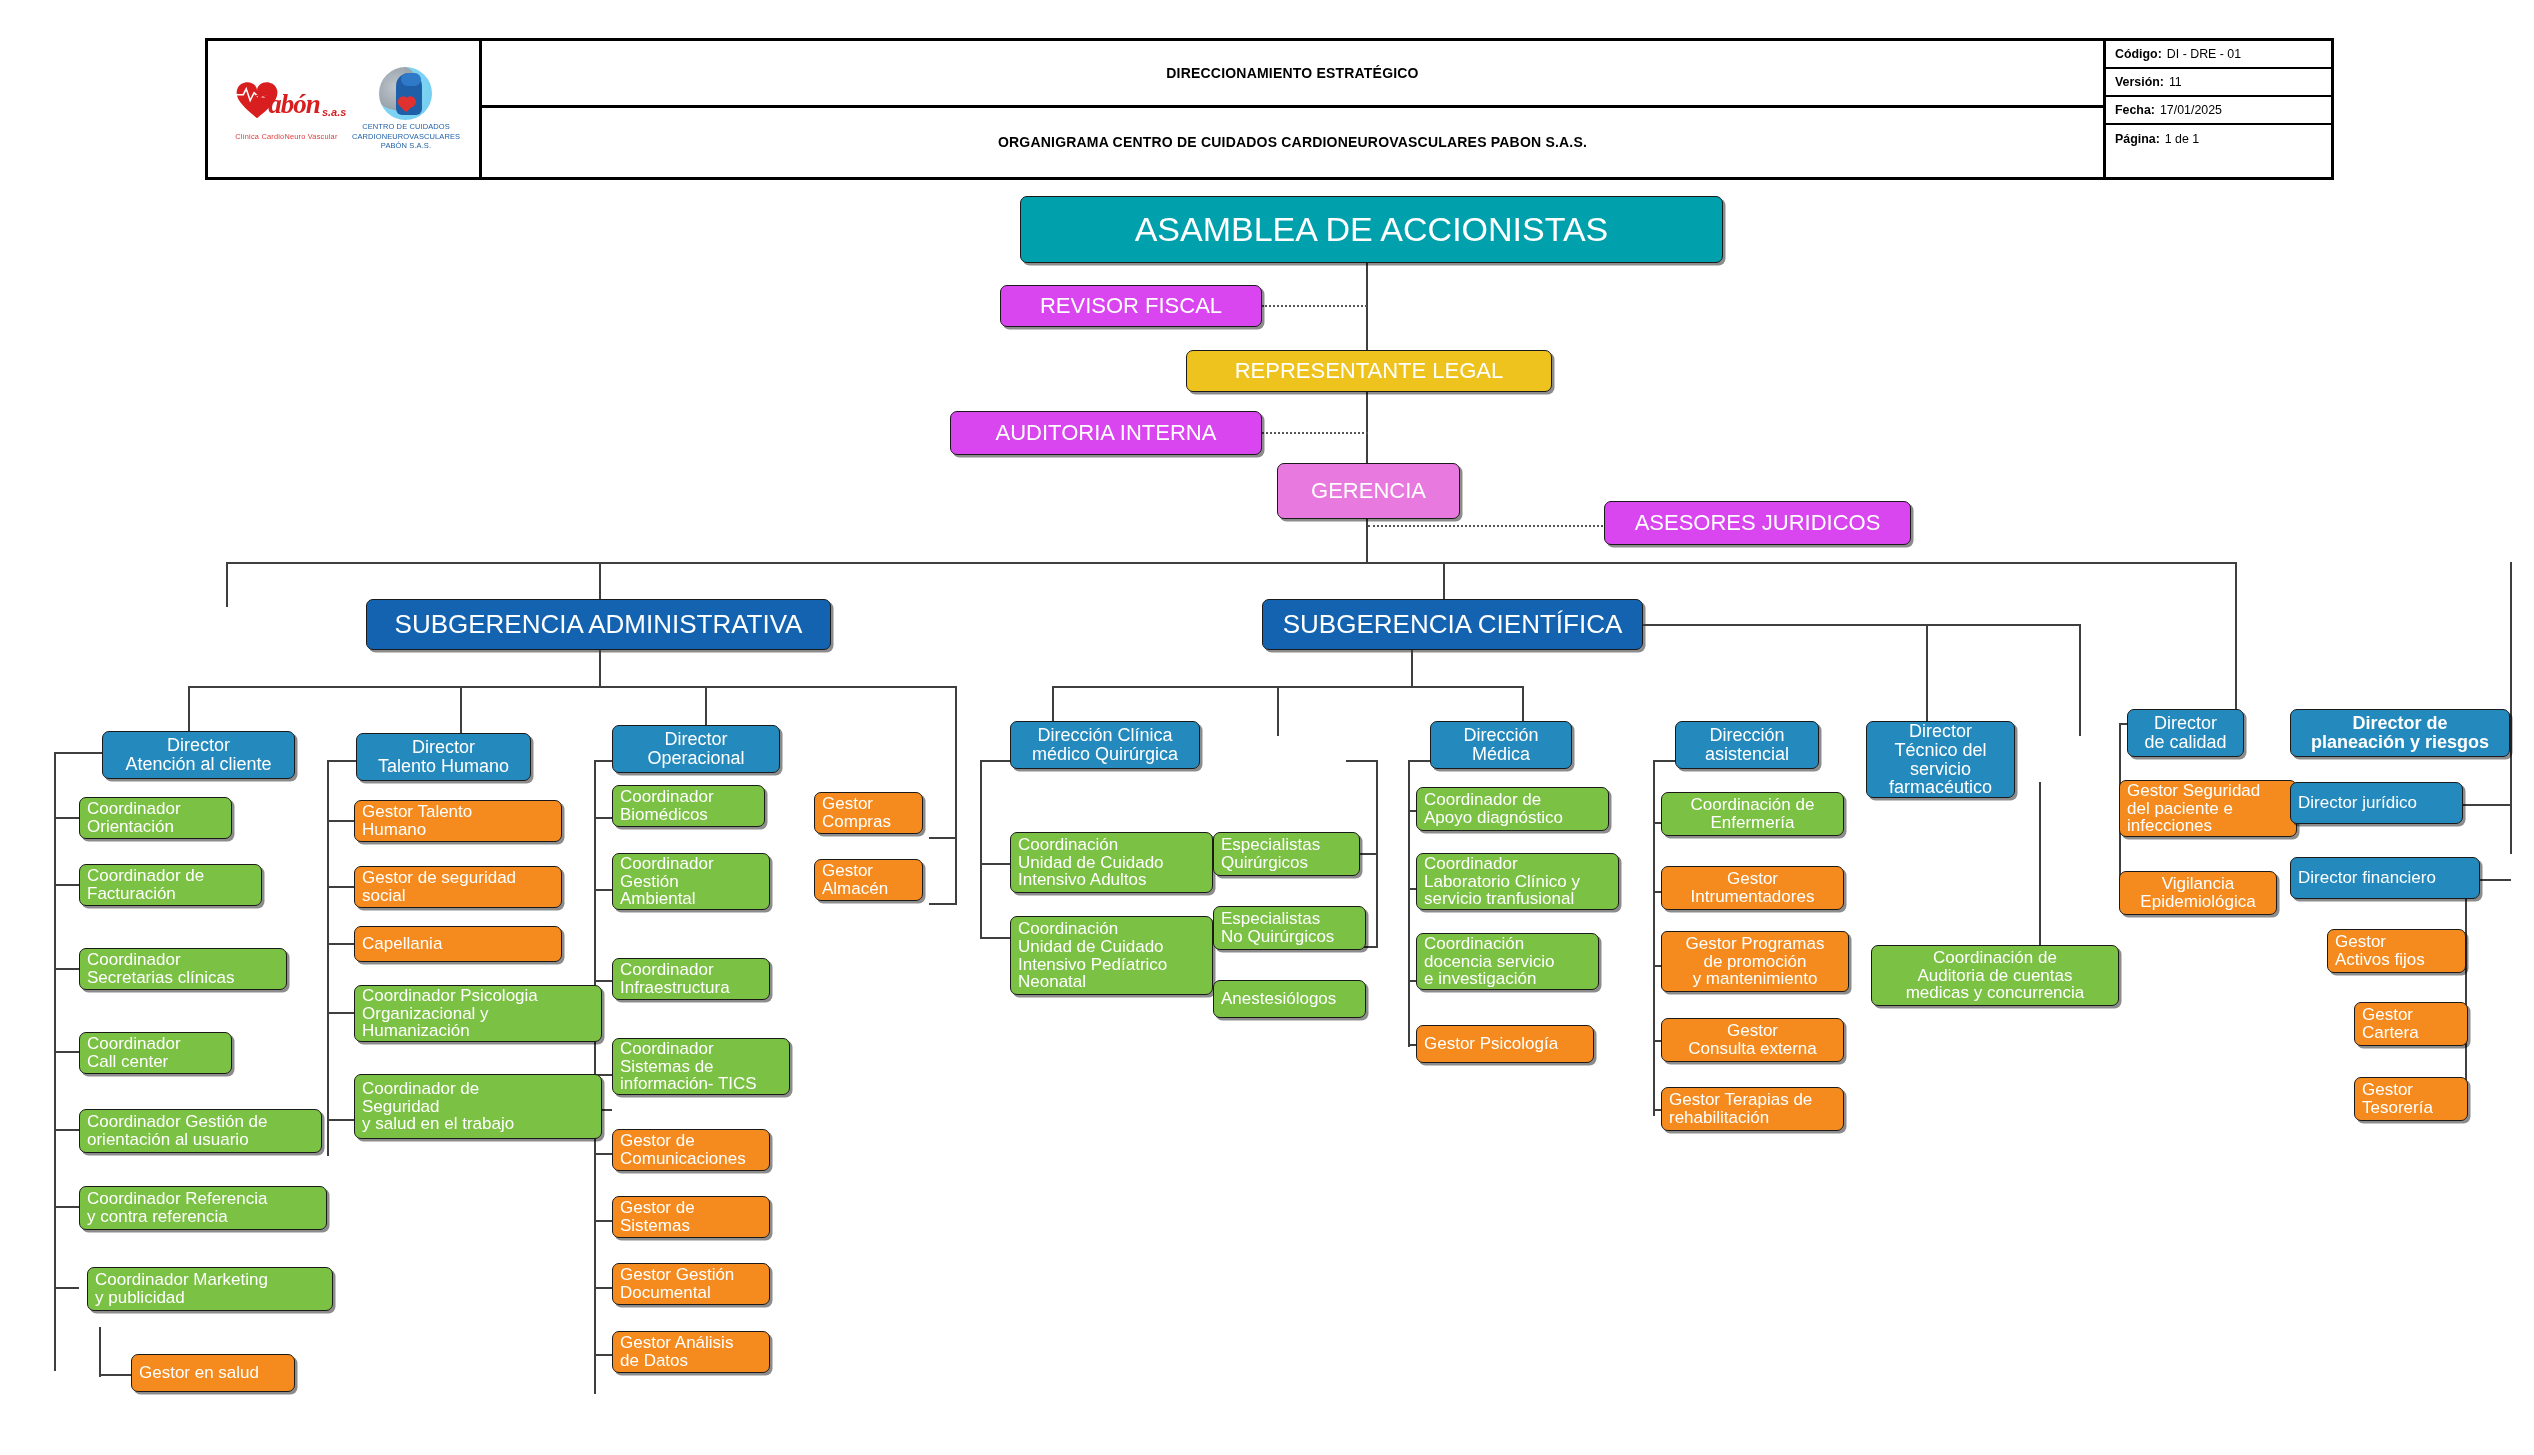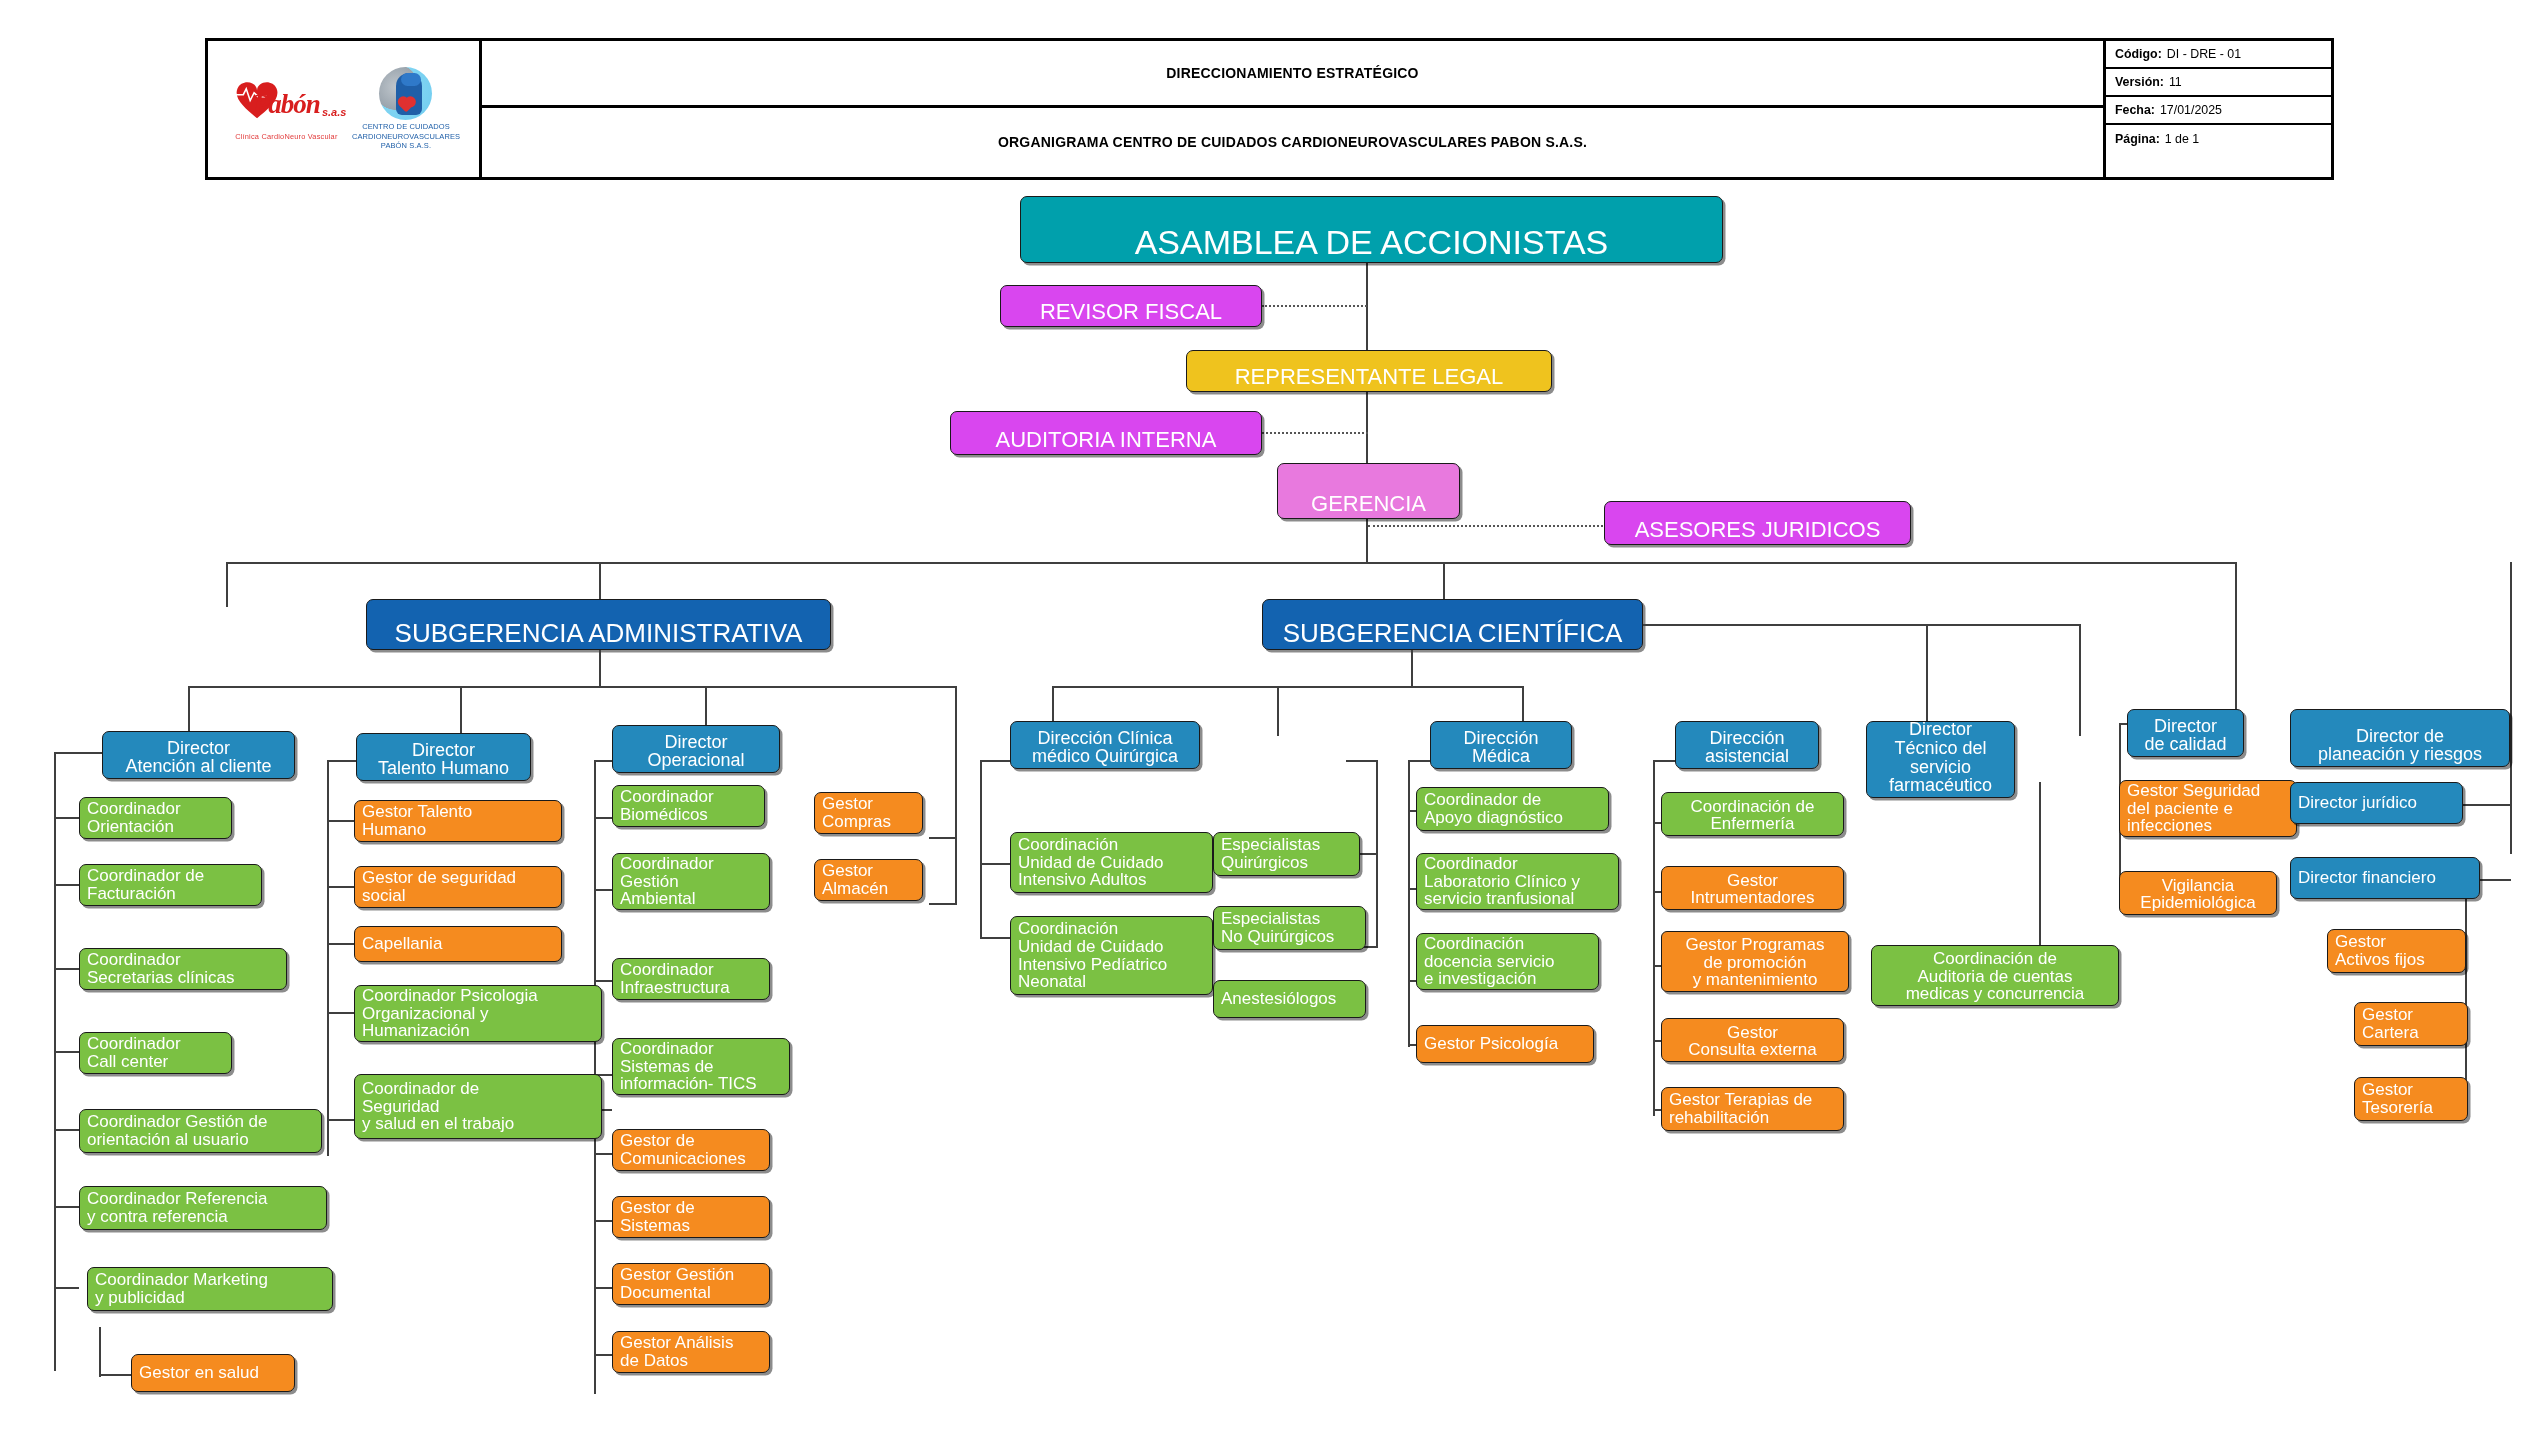--- a/index.html
+++ b/index.html
@@ -62,21 +62,21 @@
   .lnv{width:1.6px;}
   .lnh{height:1.6px;}
   .dot{position:absolute;height:0;border-top:2px dotted #555;}
 
   
   .node{position:absolute;box-sizing:border-box;display:flex;align-items:center;
         color:#fff;border-radius:7px;border:1.6px solid #1a1a1a;
         box-shadow:2.5px 2.5px 0 rgba(0,0,0,.45);
         line-height:1.04;padding:2px 7px;}
   .node span{display:block;width:100%;}
-  .c-center{justify-content:center;text-align:center;align-items:flex-end;}
+  .c-center{justify-content:center;text-align:center;}
   .c-left{justify-content:flex-start;text-align:left;}
 
   .t-teal  {background:#00A0AC;}
   .t-red   {background:#d946ef;}
   .t-yellow{background:#EFC31E;}
   .t-pink  {background:#E879DE;}
   .t-navy  {background:#1363B0;}
   .t-blue  {background:#2489BC;}
   .t-green {background:#7BC143;}
   .t-orange{background:#F58B1F;}
@@ -487,21 +487,21 @@
   <div class="node t-orange c-left" style="left:2119px;top:780px;width:178px;height:57px;font-size:17px;white-space:pre-line;">
     <span>Gestor Seguridad
 del paciente e
 infecciones</span>
   </div>
   <div class="node t-orange c-center" style="left:2119px;top:871px;width:158px;height:44px;font-size:17px;white-space:pre-line;">
     <span>Vigilancia
 Epidemiológica</span>
   </div>
 
-  <div class="node t-blue c-center" style="left:2290px;top:709px;width:220px;height:58px;font-size:18px;white-space:pre-line;">
+  <div class="node t-blue c-center" style="left:2290px;top:709px;width:220px;height:48px;font-size:18px;white-space:pre-line;font-weight:bold;">
     <span>Director de
 planeación y riesgos</span>
   </div>
   <div class="node t-blue c-left" style="left:2290px;top:782px;width:173px;height:42px;font-size:17px;white-space:pre-line;">
     <span>Director jurídico</span>
   </div>
   <div class="node t-blue c-left" style="left:2290px;top:857px;width:190px;height:42px;font-size:17px;white-space:pre-line;">
     <span>Director financiero</span>
   </div>
   <div class="node t-orange c-left" style="left:2327px;top:929px;width:139px;height:44px;font-size:17px;white-space:pre-line;">

